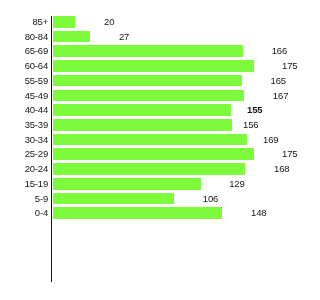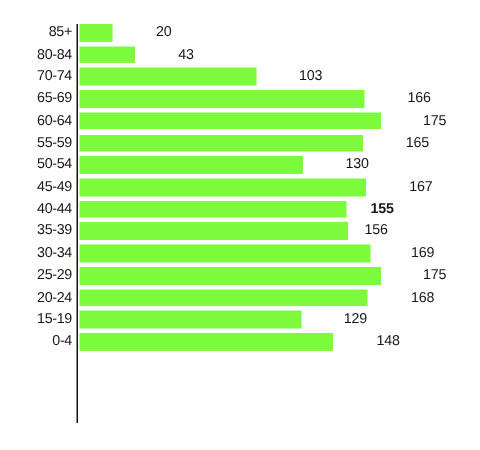--- a/index.html
+++ b/index.html
@@ -101,28 +101,21 @@
           <div class="bar-track" style="left: 52.5px;">
             <div class="bar" title="85+: 20" style="width: 22.97px; background: rgb(125, 250, 60);"></div>
           </div>
           <div class="val-label" style="left: 79.97px; color: rgb(23, 23, 23);">20</div>
         </div>
         <div class="bar-row">
           <div class="cat-label">80-84</div>
           <div class="bar-track" style="left: 52.5px;">
             <div class="bar" title="80-84: 33" style="width: 37.9px; background: rgb(125, 250, 60);"></div>
           </div>
-          <div class="val-label" style="left: 94.9px; color: rgb(23, 23, 23);">43</div>
-        </div>
-        <div class="bar-row">
-          <div class="cat-label">70-74</div>
-          <div class="bar-track" style="left: 52.5px;">
-            <div class="bar" title="70-74: 103" style="width: 118.3px; background: rgb(125, 250, 60);"></div>
-          </div>
-          <div class="val-label" style="left: 175.3px; color: rgb(23, 23, 23);">103</div>
+          <div class="val-label" style="left: 94.9px; color: rgb(23, 23, 23);">27</div>
         </div>
         <div class="bar-row">
           <div class="cat-label">65-69</div>
           <div class="bar-track" style="left: 52.5px;">
             <div class="bar" title="65-69: 166" style="width: 190.66px; background: rgb(125, 250, 60);"></div>
           </div>
           <div class="val-label" style="left: 247.66px; color: rgb(23, 23, 23);">166</div>
         </div>
         <div class="bar-row">
           <div class="cat-label">60-64</div>
@@ -132,27 +125,20 @@
           <div class="val-label" style="left: 258px; color: rgb(23, 23, 23);">175</div>
         </div>
         <div class="bar-row">
           <div class="cat-label">55-59</div>
           <div class="bar-track" style="left: 52.5px;">
             <div class="bar" title="55-59: 165" style="width: 189.51px; background: rgb(125, 250, 60);"></div>
           </div>
           <div class="val-label" style="left: 246.51px; color: rgb(23, 23, 23);">165</div>
         </div>
         <div class="bar-row">
-          <div class="cat-label">50-54</div>
-          <div class="bar-track" style="left: 52.5px;">
-            <div class="bar" title="50-54: 130" style="width: 149.31px; background: rgb(125, 250, 60);"></div>
-          </div>
-          <div class="val-label" style="left: 206.31px; color: rgb(23, 23, 23);">130</div>
-        </div>
-        <div class="bar-row">
           <div class="cat-label">45-49</div>
           <div class="bar-track" style="left: 52.5px;">
             <div class="bar" title="45-49: 167" style="width: 191.81px; background: rgb(125, 250, 60);"></div>
           </div>
           <div class="val-label" style="left: 248.81px; color: rgb(23, 23, 23); text-align: right;">167</div>
         </div>
         <div class="bar-row">
           <div class="cat-label">40-44</div>
           <div class="bar-track" style="left: 52.5px;">
             <div class="bar" title="40-44: 155" style="width: 178.03px; background: rgb(125, 250, 60);"></div>
@@ -164,21 +150,21 @@
           <div class="bar-track" style="left: 52.5px;">
             <div class="bar" title="35-39: 156" style="width: 179.18px; background: rgb(125, 250, 60);"></div>
           </div>
           <div class="val-label" style="left: 219px; color: rgb(23, 23, 23);">156</div>
         </div>
         <div class="bar-row">
           <div class="cat-label">30-34</div>
           <div class="bar-track" style="left: 52.5px;">
             <div class="bar" title="30-34: 169" style="width: 194.11px; background: rgb(125, 250, 60);"></div>
           </div>
-          <div class="val-label" style="left: 250px; color: rgb(23, 23, 23);">169</div>
+          <div class="val-label" style="left: 239px; color: rgb(23, 23, 23);">169</div>
         </div>
         <div class="bar-row">
           <div class="cat-label">25-29</div>
           <div class="bar-track" style="left: 52.5px;">
             <div class="bar" title="25-29: 175" style="width: 201px; background: rgb(125, 250, 60);"></div>
           </div>
           <div class="val-label" style="left: 258px; color: rgb(23, 23, 23);">175</div>
         </div>
         <div class="bar-row">
           <div class="cat-label">20-24</div>
@@ -188,20 +174,27 @@
           <div class="val-label" style="left: 249.96px; color: rgb(23, 23, 23);">168</div>
         </div>
         <div class="bar-row">
           <div class="cat-label">15-19</div>
           <div class="bar-track" style="left: 52.5px;">
             <div class="bar" title="15-19: 129" style="width: 148.17px; background: rgb(125, 250, 60);"></div>
           </div>
           <div class="val-label" style="left: 205.17px; color: rgb(23, 23, 23);">129</div>
         </div>
         <div class="bar-row">
+          <div class="cat-label">5-9</div>
+          <div class="bar-track" style="left: 52.5px;">
+            <div class="bar" title="5-9: 106" style="width: 121.75px; background: rgb(125, 250, 60);"></div>
+          </div>
+          <div class="val-label" style="left: 178.75px; color: rgb(23, 23, 23);">106</div>
+        </div>
+        <div class="bar-row">
           <div class="cat-label">0-4</div>
           <div class="bar-track" style="left: 52.5px;">
             <div class="bar" title="0-4: 148" style="width: 169.99px; background: rgb(125, 250, 60);"></div>
           </div>
           <div class="val-label" style="left: 226.99px; color: rgb(23, 23, 23);">148</div>
         </div>
       </div>
 
   </div>
 

